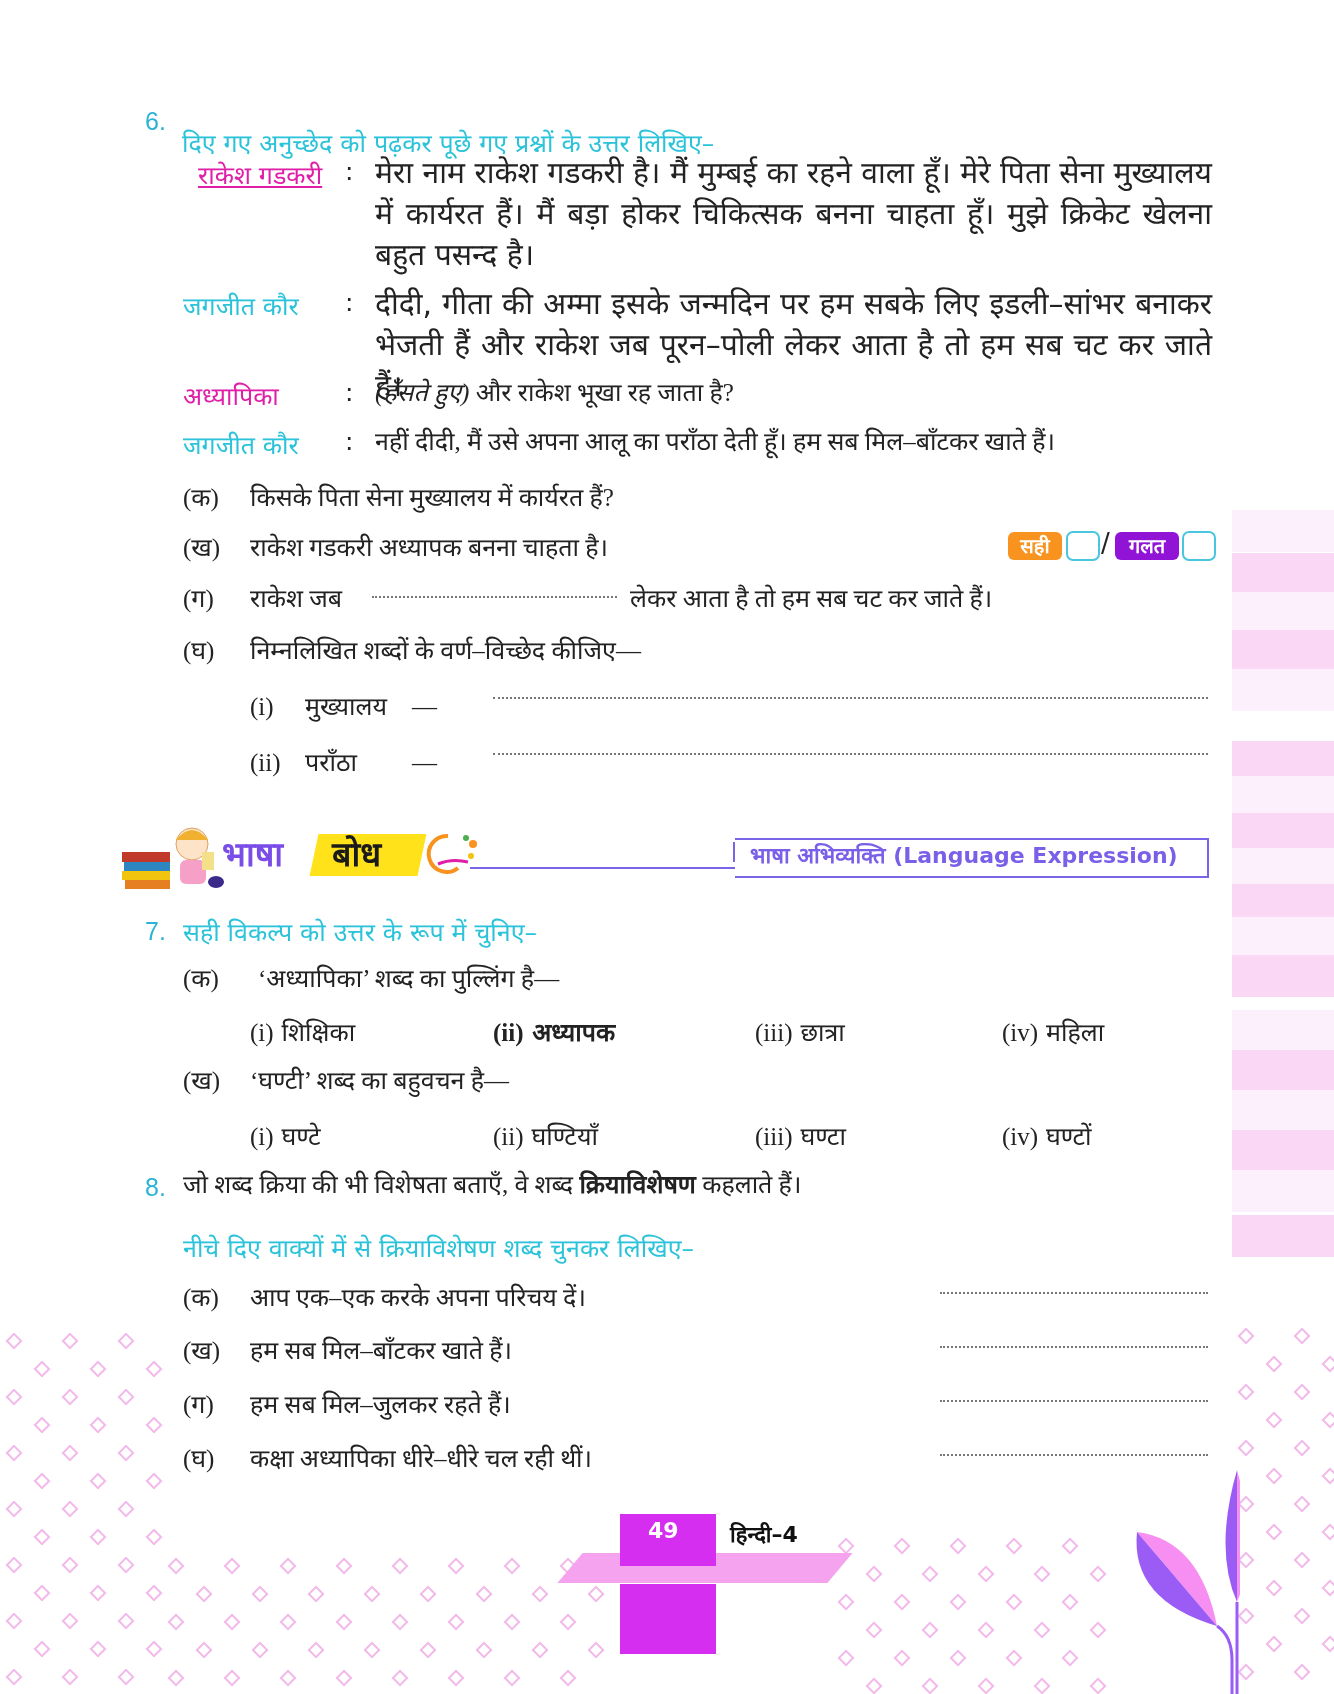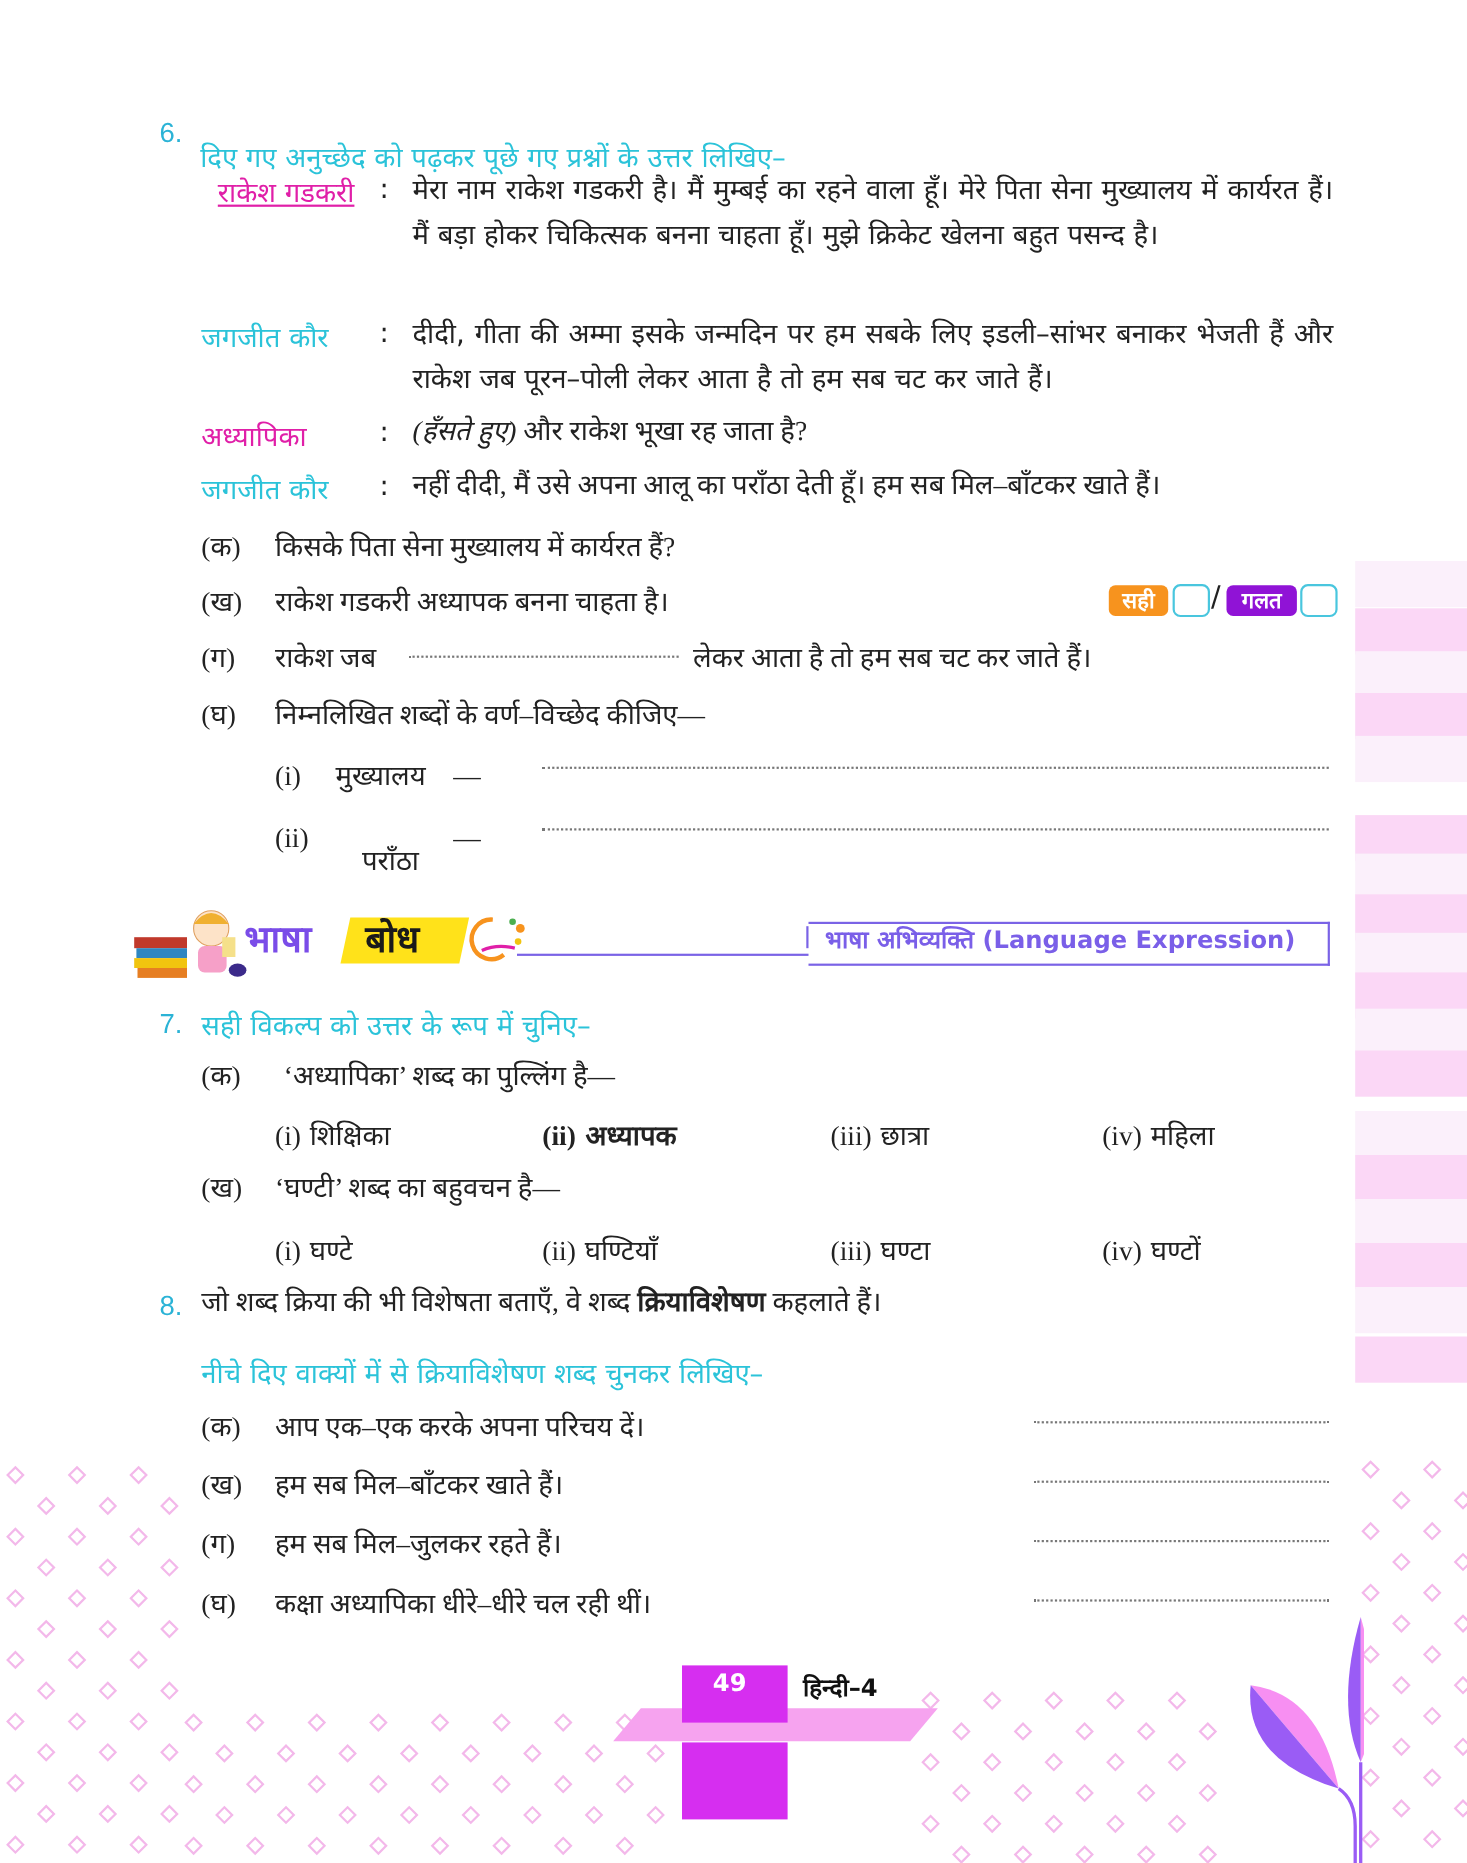--- a/index.html
+++ b/index.html
@@ -6,21 +6,21 @@
   body{width:1334px;height:1694px;position:relative;overflow:hidden;background:#fff;
        font-family:"DejaVu Sans","Liberation Sans",sans-serif;color:#222;}
   .abs{position:absolute;white-space:nowrap;}
   .txt{font-size:25px;line-height:30px;font-family:Liberation Serif, serif;}
   .q-num{color:#2bb3d6;font-family:"Liberation Sans",sans-serif;}
   .q-head{color:#2bc3d9;font-size:25px;}
   .spk{font-size:25px;}
   .pink{color:#e01fa8;}
   .cyan{color:#2bc3d9;}
   .colon{font-size:25px;}
-  .para{position:absolute;left:375px;width:837px;font-size:25px;line-height:41px;text-align:justify;}
+  .para{position:absolute;left:375px;width:837px;font-size:30px;line-height:41px;text-align:justify;}
   .dots{position:absolute;border-bottom:2px dotted #777;height:0;}
   .stripe{position:absolute;left:1232px;width:102px;height:42px;}
   .stripe.light{background:#fbf0fb;}
   .stripe.pink{background:#fbd7f6;}
   .badge{position:absolute;height:28px;border-radius:6px;color:#fff;font-size:20px;font-weight:bold;line-height:28px;text-align:center;}
   .box{position:absolute;width:30px;height:26px;border:2px solid #49c6de;border-radius:7px;background:#fff;}
   .opt{position:absolute;font-size:25px;}
   .roman{font-family:"Liberation Serif",serif;}
   .lang-box{position:absolute;left:735px;top:838px;width:472px;height:36px;border:2px solid #7a63e6;border-left:none;}
   .lang-txt{position:absolute;left:750px;top:839px;color:#7a5fe8;font-weight:bold;font-size:22px;line-height:34px;}
@@ -229,21 +229,21 @@
 
 <div class="abs txt" style="left:183px;top:636px;">(घ)</div>
 <div class="abs txt" style="left:250px;top:636px;">निम्नलिखित शब्दों के वर्ण–विच्छेद कीजिए—</div>
 
 <div class="abs txt roman" style="left:250px;top:692px;">(i)</div>
 <div class="abs txt" style="left:305px;top:692px;">मुख्यालय</div>
 <div class="abs txt" style="left:412px;top:692px;">—</div>
 <div class="dots" style="left:493px;top:697px;width:715px;"></div>
 
 <div class="abs txt roman" style="left:250px;top:748px;">(ii)</div>
-<div class="abs txt" style="left:305px;top:769px;margin-left:24px;">पराँठा</div>
+<div class="abs txt" style="left:305px;top:748px;">पराँठा</div>
 <div class="abs txt" style="left:412px;top:748px;">—</div>
 <div class="dots" style="left:493px;top:753px;width:715px;"></div>
 
 <div class="abs" style="left:120px;top:812px;width:110px;height:80px;">
   <svg width="110" height="80" viewBox="0 0 110 80">
     <rect x="2" y="40" width="48" height="10" fill="#c0392b"></rect>
     <rect x="4" y="50" width="46" height="9" fill="#2e86c1"></rect>
     <rect x="2" y="59" width="48" height="9" fill="#f1c40f"></rect>
     <rect x="5" y="68" width="45" height="9" fill="#e67e22"></rect>
     <circle cx="72" cy="32" r="16" fill="#fde3c8" stroke="#e0a060"></circle>

